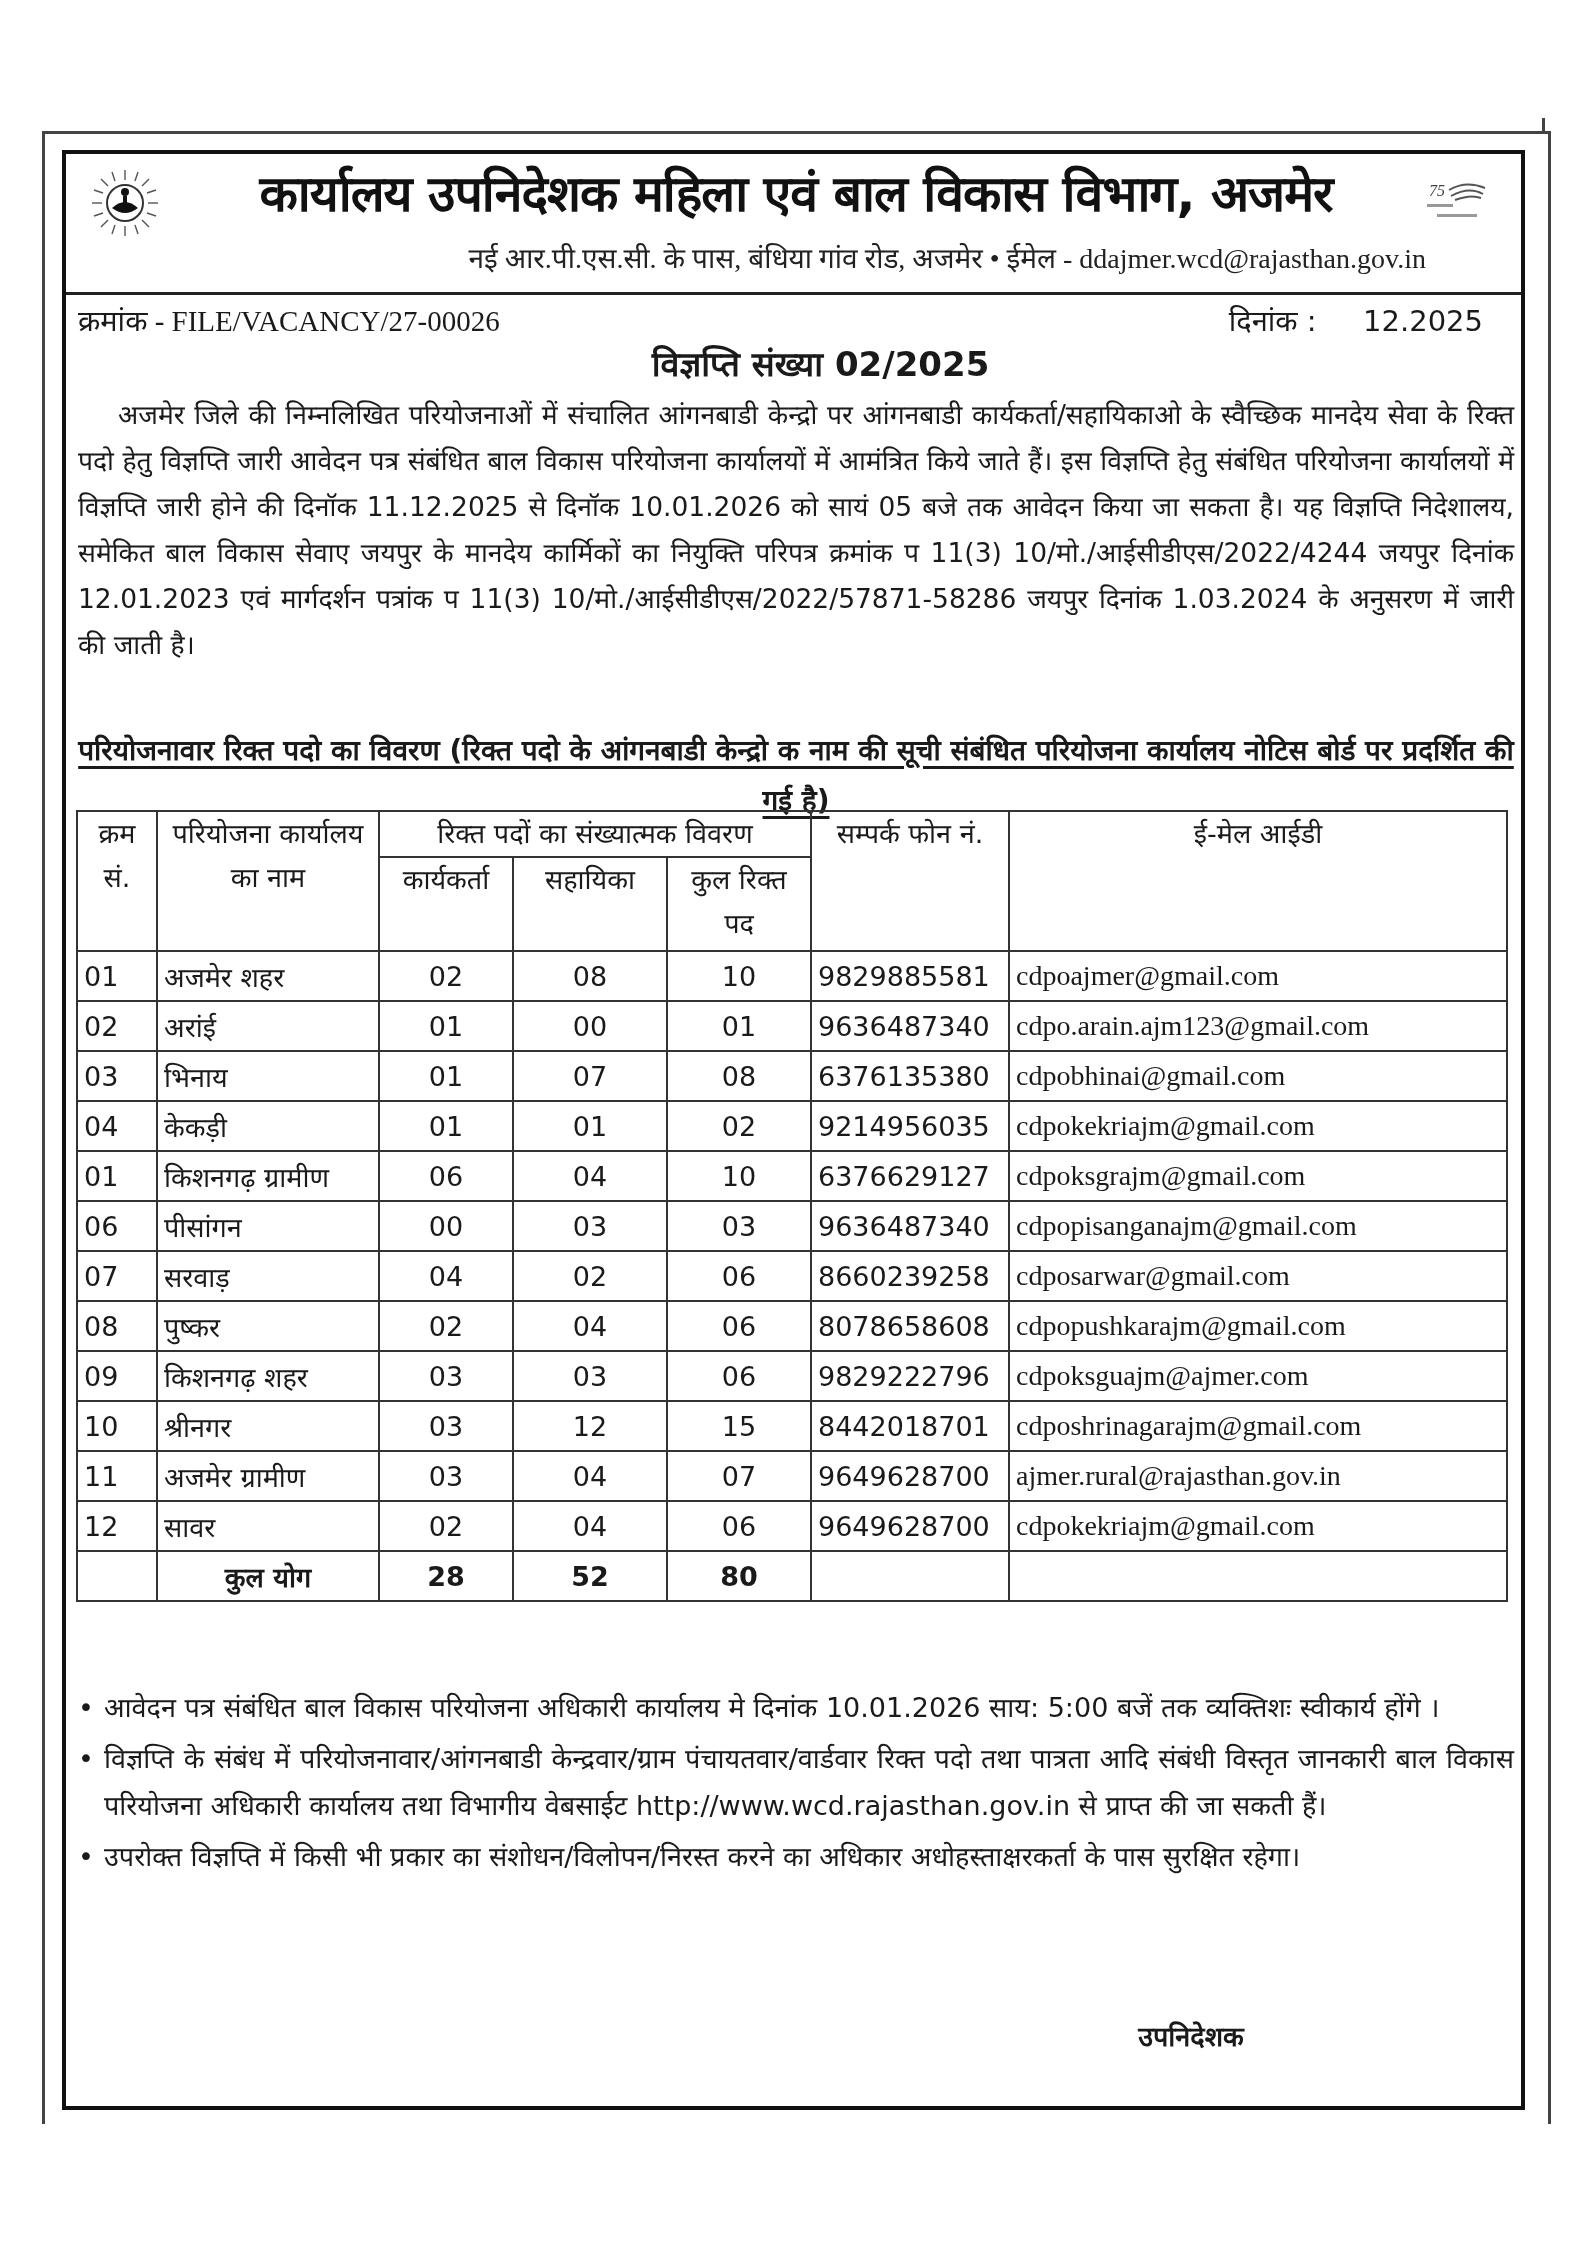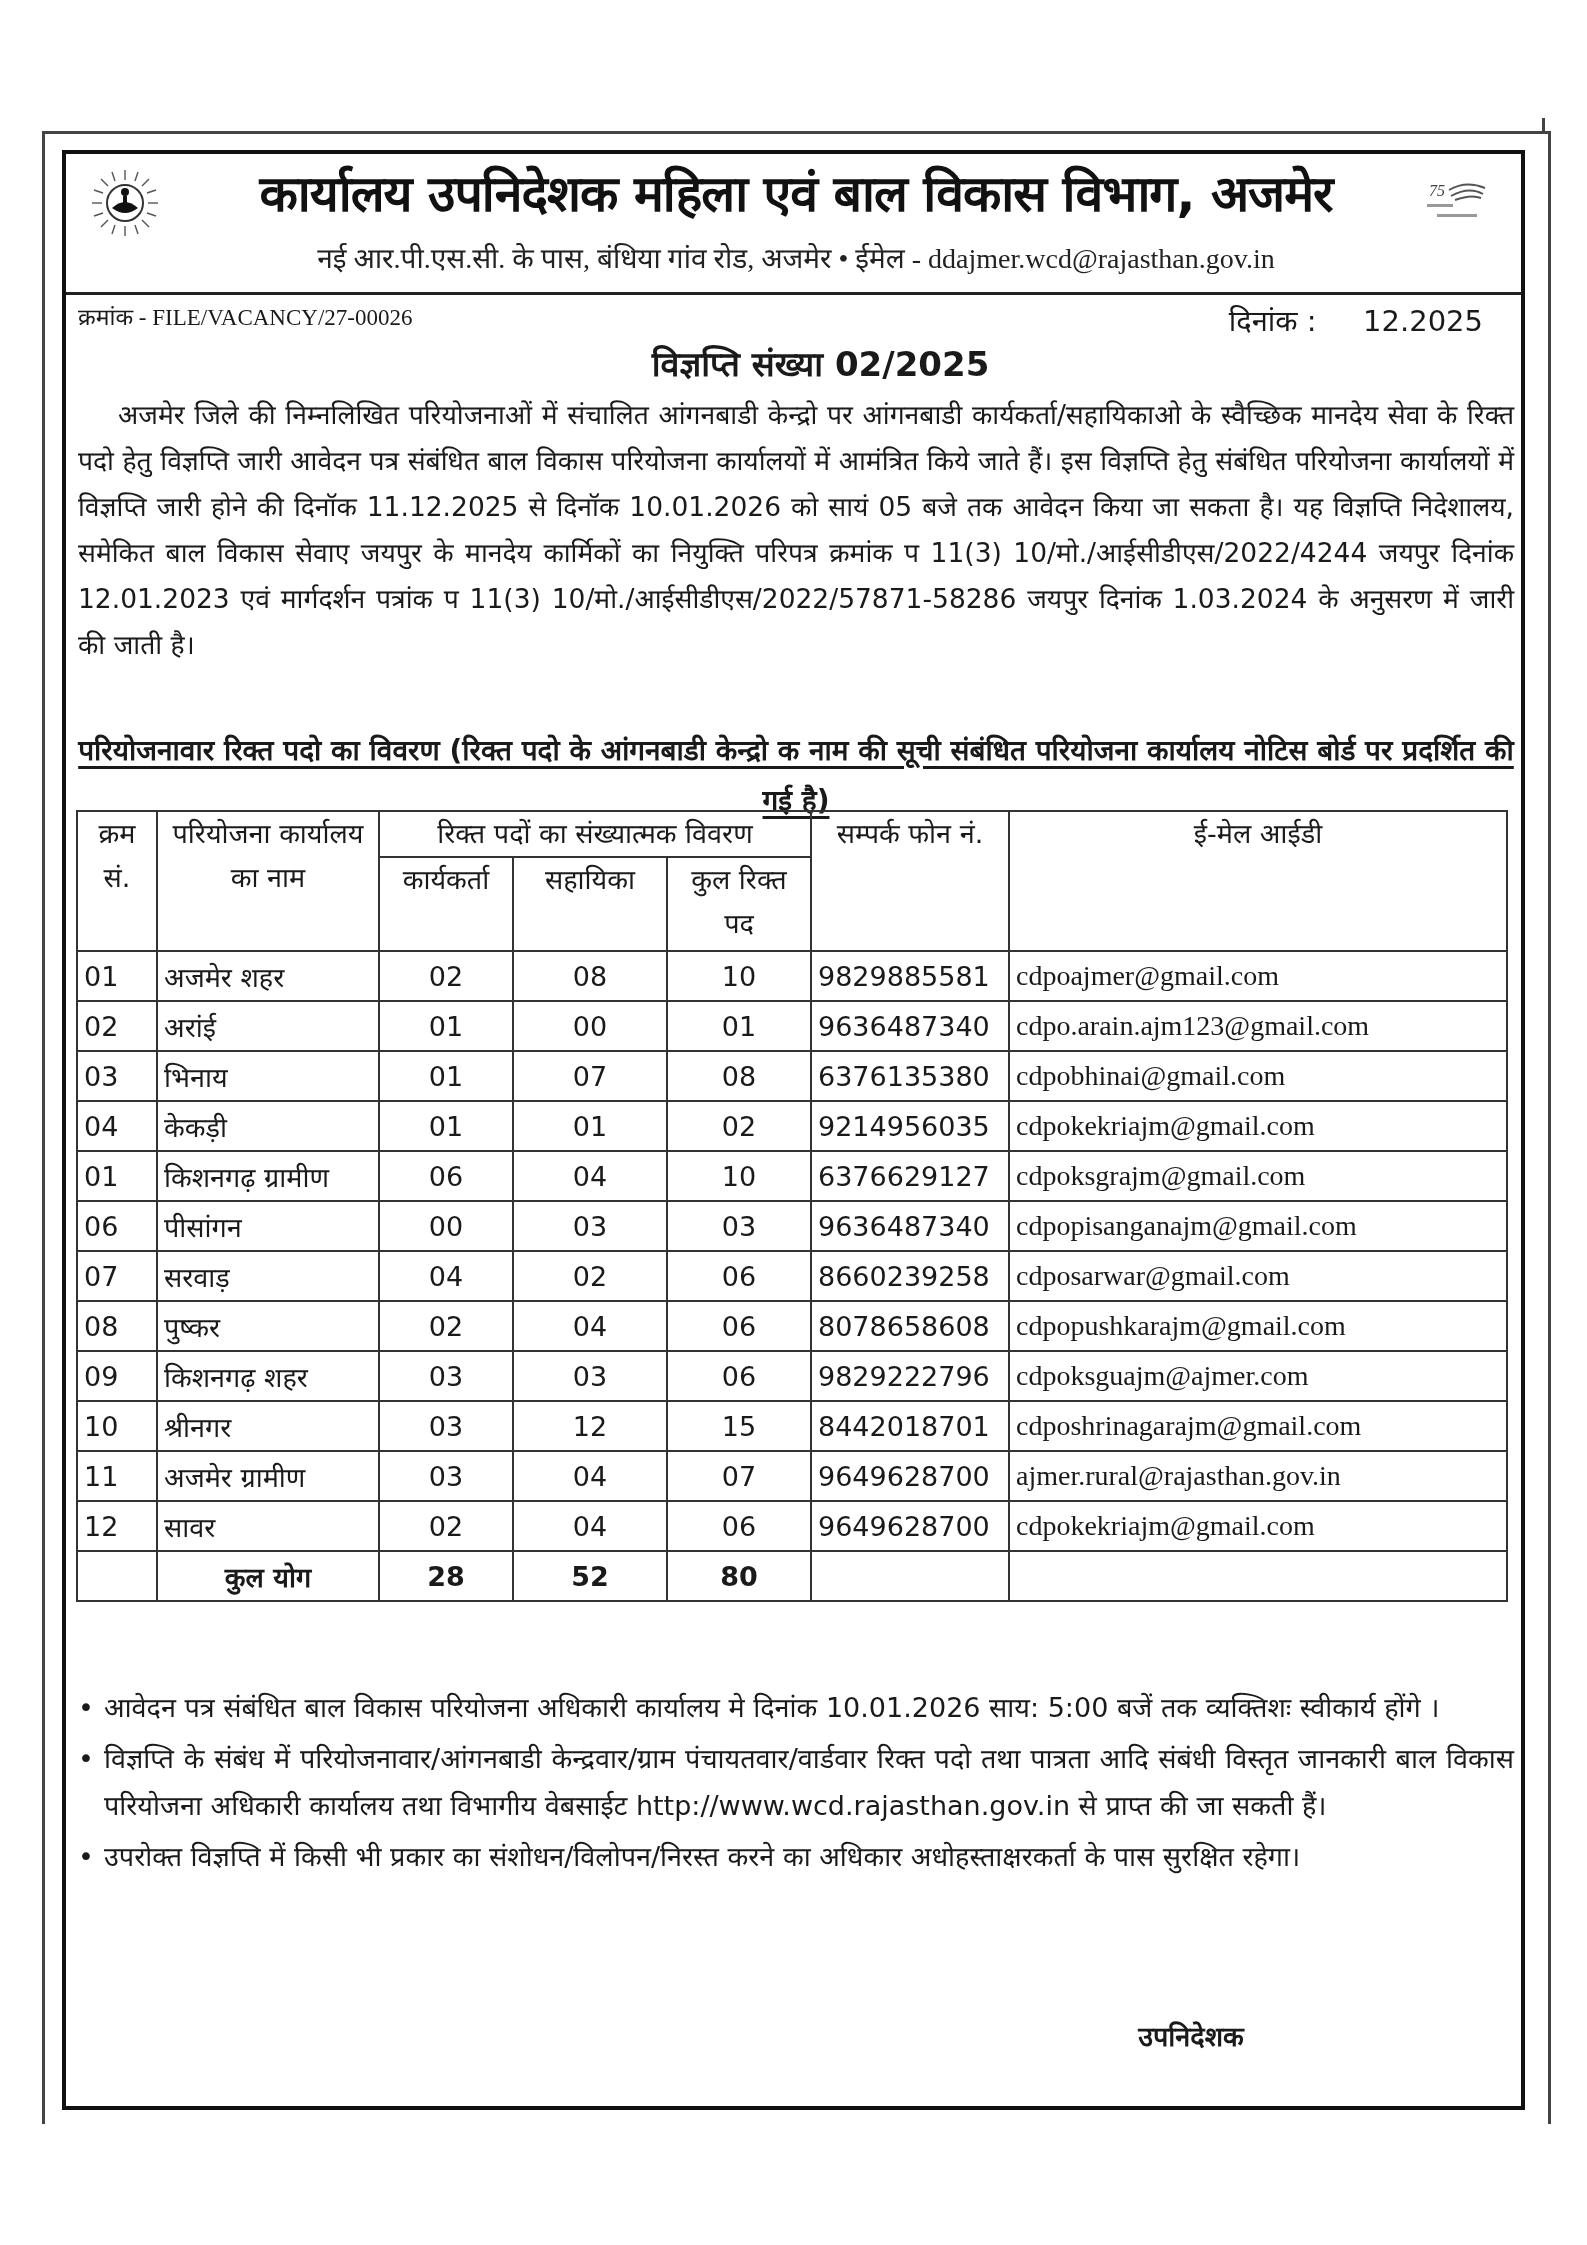--- a/index.html
+++ b/index.html
@@ -8,24 +8,24 @@
   .outer-frame { position: absolute; left: 42px; top: 131px; width: 1503px; height: 1990px;
                  border-top: 3px solid #444; border-left: 3px solid #444; border-right: 3px solid #444; }
   .outer-frame-right-ext { position:absolute; left: 1542px; top: 118px; width:3px; height:16px; background:#444; }
   .inner-box { position: absolute; left: 62px; top: 150px; width: 1463px; height: 1960px;
                border: 4px solid #111; box-sizing: border-box; }
   .header { position: absolute; left: 0; top: 0; width: 100%; height: 138px; border-bottom: 3px solid #222; }
   .logo-left { position: absolute; left: 24px; top: 14px; width: 70px; height: 70px; }
   .logo-right { position: absolute; right: 30px; top: 22px; width: 70px; height: 55px; }
   .title { position: absolute; left: 100px; top: 4px; width: 1260px; text-align: center;
            font-family: "DejaVu Sans", sans-serif; font-weight: bold; font-size: 50px; letter-spacing: -1px; color:#111; }
-  .address { position: absolute; left: 100px; top: 84px; width: 1260px; text-align: center;
+  .address { position: absolute; left: 100px; top: 84px; width: 1260px; text-align: right;
              font-size: 28px; color:#222; }
   .meta-row { position: absolute; left: 0; top: 144px; width: 100%; height: 44px; }
-  .ref { position: absolute; left: 12px; top: 2px; font-size: 23px; }
+  .ref { position: absolute; left: 12px; top: 2px; font-size: 29px; }
   .date { position: absolute; right: 38px; top: 2px; font-size: 29px; font-family: "DejaVu Sans", sans-serif; }
   .notice-title { position: absolute; left: 0; width: 100%; top: 186px; text-align: center;
                   font-family: "DejaVu Sans", sans-serif; font-size: 34px; font-weight: bold; margin-left: 27px; }
   .para { position: absolute; left: 12px; top: 238px; width: 1436px; font-family: "DejaVu Sans", sans-serif;
           font-size: 26.5px; line-height: 46px; text-align: justify; }
   .para .indent { display:inline-block; width: 40px; }
   .sub-heading { position: absolute; left: 10px; top: 572px; width: 1440px; text-align: center;
                  font-family: "DejaVu Sans", sans-serif; font-size: 28px; font-weight: bold; line-height: 50px;
                  text-decoration: underline; text-decoration-thickness: 3px; text-underline-offset: 6px; }
   table.vac { position: absolute; left: 10px; top: 656px; width: 1432px; border-collapse: collapse;

